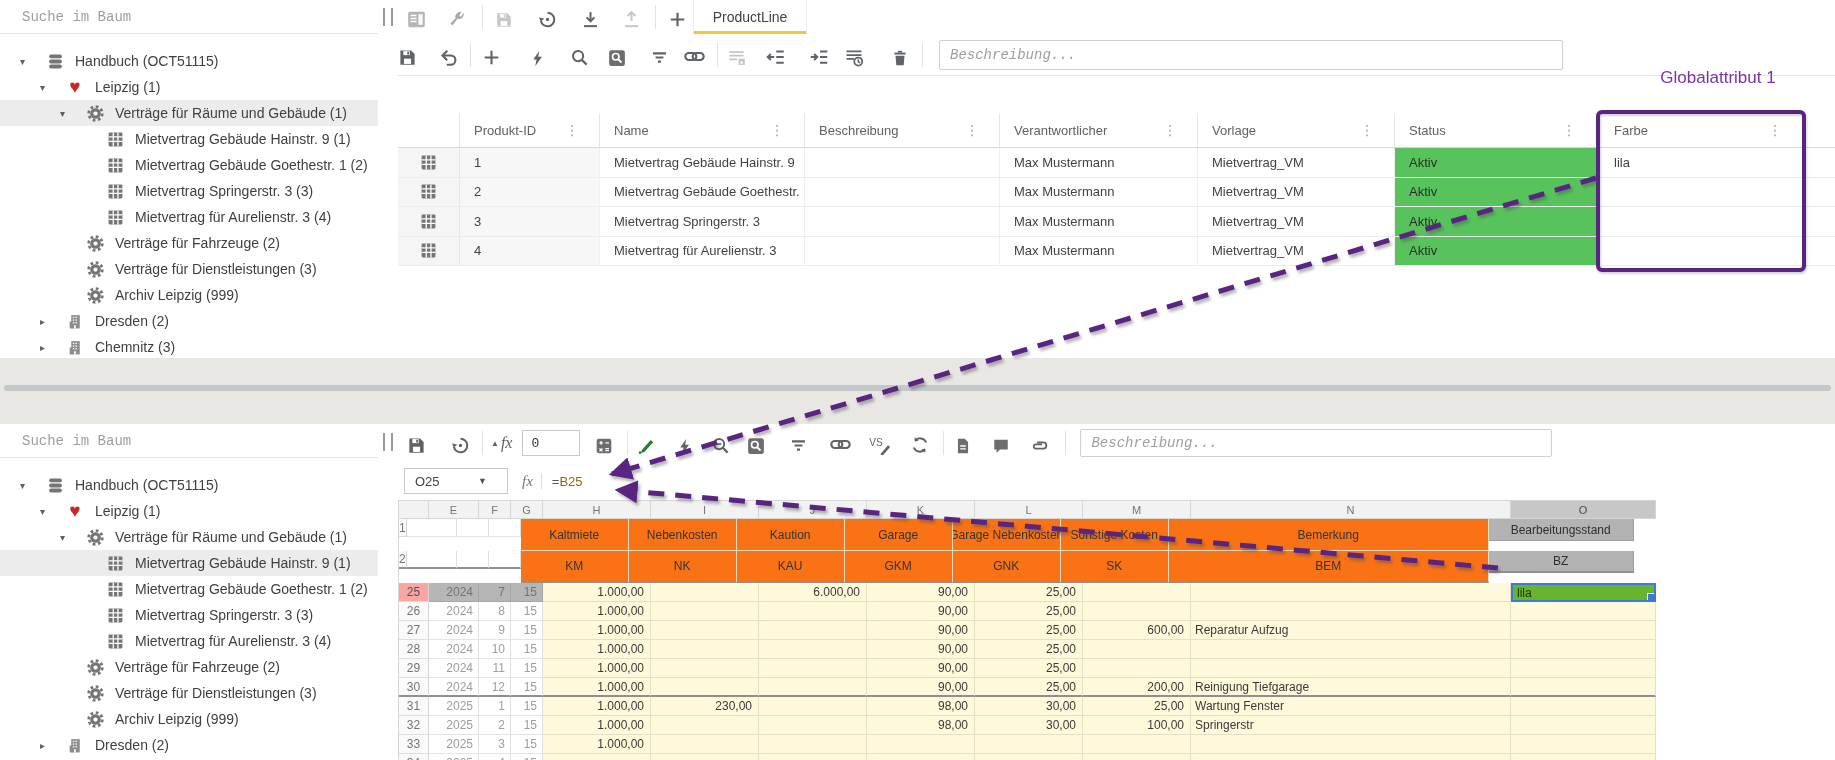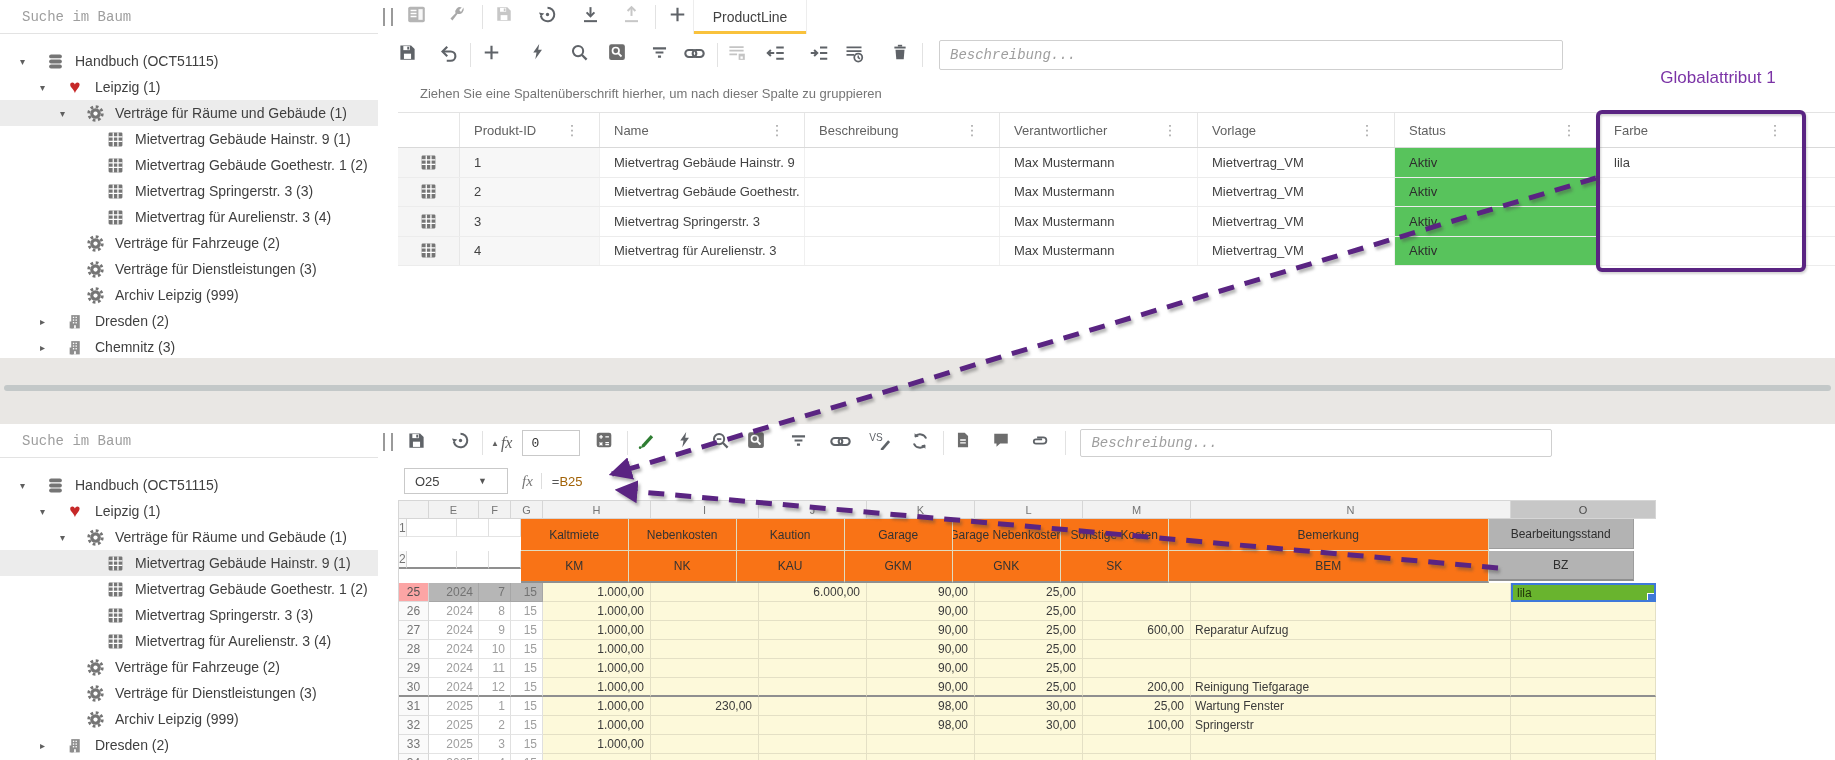--- a/index.html
+++ b/index.html
@@ -25,21 +25,21 @@
   .trow .arr{width:14px;font-size:10px;color:#5f5f5f;text-align:left;flex:none}
   .trow .ticon{width:18px;height:18px;margin-left:12px;flex:none;display:flex;align-items:center;justify-content:center}
   .trow .tlabel{margin-left:11px;color:#3f3f3f}
   .lv0{padding-left:20px}.lv1{padding-left:40px}.lv2{padding-left:60px}.lv3{padding-left:80px}
   .heart{color:#c62828;font-size:19px;line-height:18px}
   .vhandle{position:absolute;width:6px;height:18px;border-left:2px solid #9a9a9a;border-right:2px solid #9a9a9a;cursor:col-resize}
 
   
   .tabbar{position:absolute;left:398px;top:0;right:0;height:34px;border-bottom:1px solid #dcdcdc;display:flex;align-items:center;background:#fff}
   .toolbar{position:absolute;left:398px;right:0;display:flex;align-items:center;background:#fff;border-bottom:1px solid #e3e3e3}
-  .tb{width:24px;height:24px;flex:none;display:flex;align-items:flex-start;justify-content:center;cursor:pointer}
+  .tb{width:24px;height:24px;flex:none;display:flex;align-items:flex-end;justify-content:center;cursor:pointer}
   .sepv{width:1px;height:24px;background:#e2e2e2;flex:none}
   .tab{height:34px;width:112px;flex:none;display:flex;align-items:center;justify-content:center;
        font-size:14px;color:#424242;position:relative;border-left:1px solid #ededed;border-right:1px solid #ededed;cursor:pointer}
   .tab::after{content:"";position:absolute;left:0;right:0;bottom:0;height:3px;background:#f9c23c}
   .descr{height:30px;border:1px solid #cfcfcf;border-radius:2px;box-sizing:border-box;padding:0 10px;font-size:14px;color:#555;outline:none;background:#fff}
 
   
   .groupbar{position:absolute;left:398px;right:0;top:75px;height:38px;border-bottom:1px solid #e3e3e3;
       display:flex;align-items:center;padding-left:22px;font-size:13px;color:#757575;background:#fff;box-sizing:border-box}
   .thead{position:absolute;left:398px;right:0;top:113px;height:35px;display:flex;border-bottom:1px solid #d9d9d9;background:#fff;box-sizing:border-box}
@@ -85,21 +85,21 @@
   .cL.osel{background:#c7c7c7;color:#4a4a4a}
   .rn{height:19px;background:#fafafa;color:#757575;justify-content:center;border-right:1px solid #d6d6d6;border-bottom:1px solid #dedede}
   .rn.h{height:18px}
   .rn.sel{background:#fca5a5;color:#525252}
   .efg{height:19px;background:#fff;color:#9e9e9e;justify-content:flex-end;padding-right:5px;border-right:1px solid #e0e0e0;border-bottom:1px solid #e4e4e4}
   .efg.h{height:18px}
   .efg.sel{background:#b6b6b6;color:#737373;border-color:#a6a6a6}
   .yc{height:19px;background:#fdf9da;color:#3a3a3a;justify-content:flex-end;padding-right:6px;border-right:1px solid #e4e0c5;border-bottom:1px solid #e4e0c5}
   .yt{justify-content:flex-start;padding-left:4px;padding-right:0}
   .hy{height:32px;background:#f97316;color:#333;justify-content:center;padding:0;border-right:1px solid #e0dcc0;border-bottom:1px solid #e0dcc0}
-  .hg{height:30px;background:#b3b3b3;color:#2e2e2e;justify-content:center;border-right:1px solid #9d9d9d;border-bottom:1px solid #9d9d9d}
+  .hg{height:22px;background:#b3b3b3;color:#2e2e2e;justify-content:center;border-right:1px solid #9d9d9d;border-bottom:1px solid #9d9d9d}
   .frz{border-bottom:2px solid #8f8f8f !important}
   .ysep{border-bottom:2px solid #8f8f8f !important}
   .ocell{height:19px;background:#69b42e;color:#1e3208;justify-content:flex-start;padding-left:4px;
       border:2px solid #3e79d9 !important;position:relative}
   .ocell::after{content:"";position:absolute;right:-1px;bottom:-1px;width:6px;height:6px;background:#3e79d9;border:1px solid #fff}
   .k30{width:30px}.k50{width:50px}.k32{width:32px}.k108{width:108px}.k320{width:320px}.k145{width:145px}
   svg{display:block}
 </style>
 </head>
 <body>
@@ -409,23 +409,20 @@
         <svg viewBox="0 0 16 16" width="18" height="18">
           <rect x="6.1" y="1.6" width="3.8" height="1.6" fill="#5f6368"></rect>
           <rect x="3" y="3.2" width="10" height="1.7" fill="#5f6368"></rect>
           <path d="M4 6h8l-.7 8.5H4.7z" fill="#5f6368"></path>
         </svg>
       </span>
     <span class="sepv" style="margin-left:10px"></span>
     <input class="descr" style="margin-left: 16px; width: 624px;" placeholder="Beschreibung...">
   </div>
 
-  <div class="groupbar">
-      <span>Ziehen Sie eine Spaltenüberschrift hierher, um nach dieser Spalte zu gruppieren</span>
-    </div>
 
   <div class="thead">
     <div class="hcell w-icon"></div>
     <div class="hcell w-id">
         <span>Produkt-ID</span>
         <span class="dots">⋮</span>
       </div>
     <div class="hcell w-name">
         <span>Name</span>
         <span class="dots">⋮</span>

